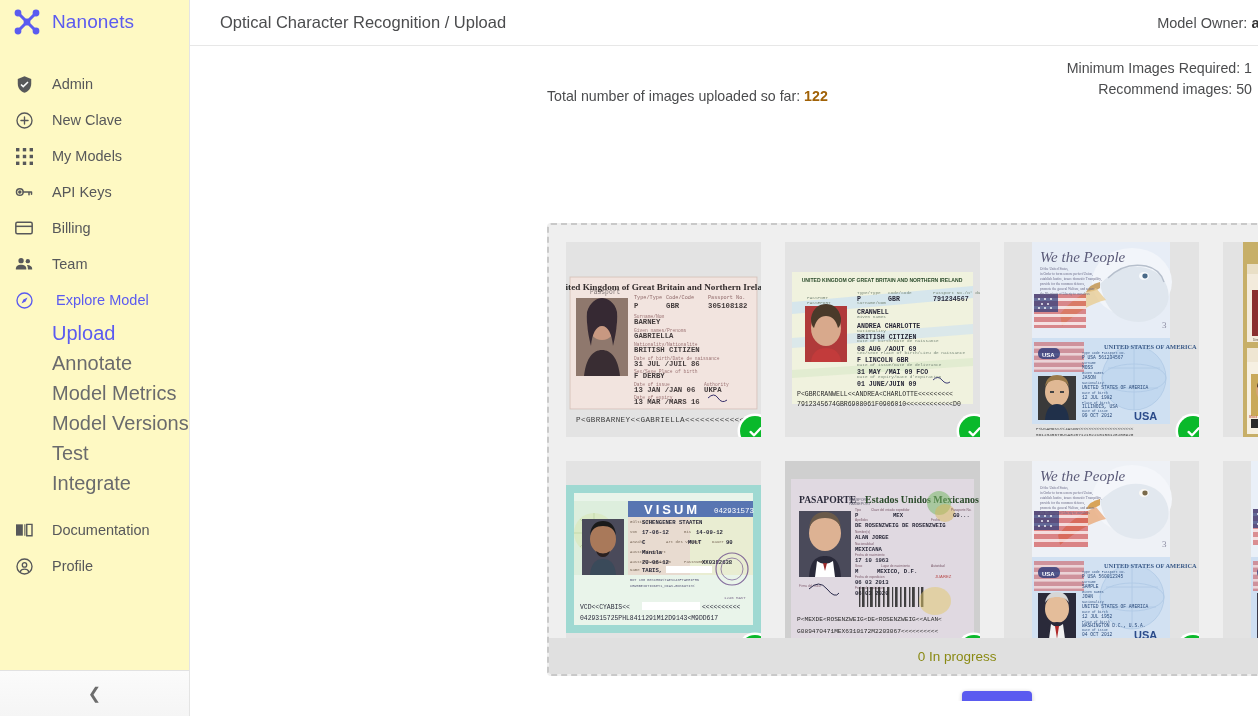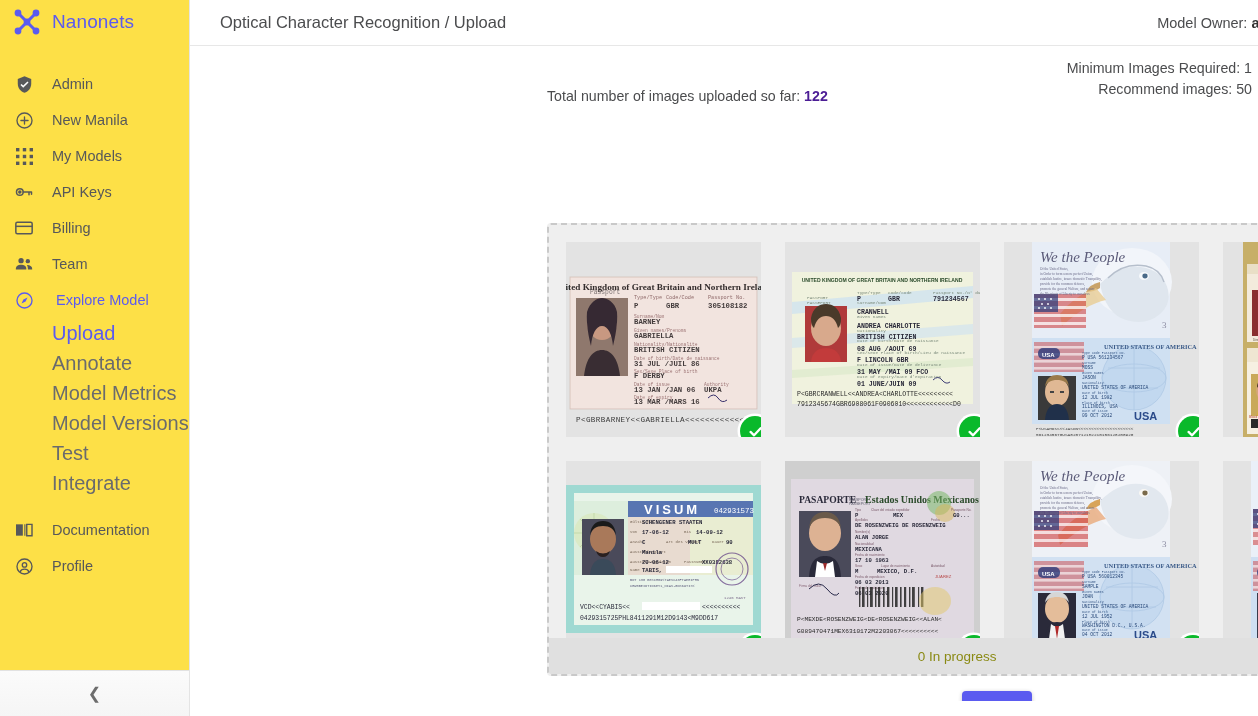--- a/index.html
+++ b/index.html
@@ -8,21 +8,21 @@
     overflow: hidden;
     background: #ffffff;
     font-family: "Liberation Sans", sans-serif;
     -webkit-font-smoothing: antialiased;
   }
   .app { display: flex; width: 1258px; height: 716px; }
 
   
   .sidebar {
     width: 190px; height: 716px;
-    background: #fde047;
+    background: #fef9c3;
     border-right: 1px solid #e4e4e4;
     position: relative;
     flex: 0 0 190px;
   }
   .brand { display: flex; align-items: center; height: 44px; padding-left: 6px; margin-top: 0; }
   .brand-logo { width: 42px; height: 42px; display: flex; align-items: center; justify-content: center; }
   .brand-name {
     font-size: 19px; color: #5b5bf0; font-weight: 400; letter-spacing: .1px; margin-left: 4px;
   }
   .nav { margin-top: 22px; }
@@ -74,21 +74,21 @@
   .content { padding: 0; position: relative; height: 669px; }
 
   .stats {
     position: relative; height: 78px;
     padding: 0 8px 0 0;
   }
   .stat-left {
     position: absolute; left: 357px; top: 42px;
     font-size: 14.2px; color: #4b4c4e; white-space: nowrap;
   }
-  .stat-left b { font-weight: 700; color: #4c1d95; }
+  .stat-left b { font-weight: 700; color: #a16207; }
   .stat-right {
     position: absolute; right: 6px; top: 12px;
     text-align: right; font-size: 14.2px; color: #4b4c4e; line-height: 21px;
   }
 
   .dropzone {
     position: absolute; left: 357px; top: 177px;
     width: 899px; height: 453px;
     border: 2px dashed #c9c9c9;
     border-radius: 4px;
@@ -185,21 +185,21 @@
         <span class="nav-label">Admin</span>
       </div>
 
       <div class="nav-item">
         <span class="nav-icon">
           <svg width="19" height="19" viewBox="0 0 24 24" fill="none" stroke="currentColor" stroke-width="1.7">
             <circle cx="12" cy="12" r="9.5"></circle>
               <path d="M12 7.5v9M7.5 12h9" stroke-linecap="round"></path>
           </svg>
         </span>
-        <span class="nav-label">New Manila</span>
+        <span class="nav-label">New Clave</span>
       </div>
 
       <div class="nav-item">
         <span class="nav-icon">
           <svg width="17" height="17" viewBox="0 0 18 18" fill="currentColor">
             <rect x="0" y="0" width="3.6" height="3.6"></rect>
               <rect x="7.2" y="0" width="3.6" height="3.6"></rect>
               <rect x="14.4" y="0" width="3.6" height="3.6"></rect>
             <rect x="0" y="7.2" width="3.6" height="3.6"></rect>
               <rect x="7.2" y="7.2" width="3.6" height="3.6"></rect>

